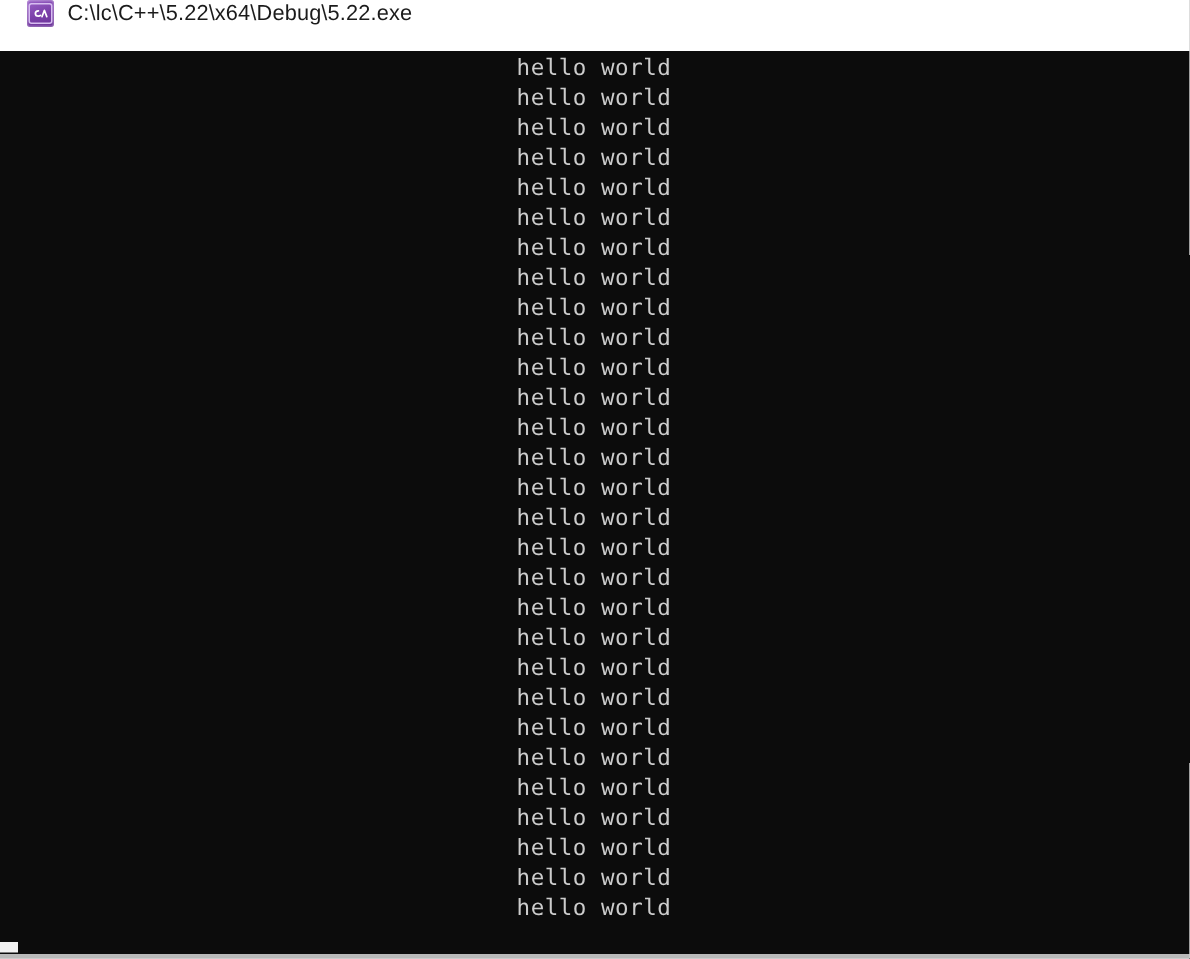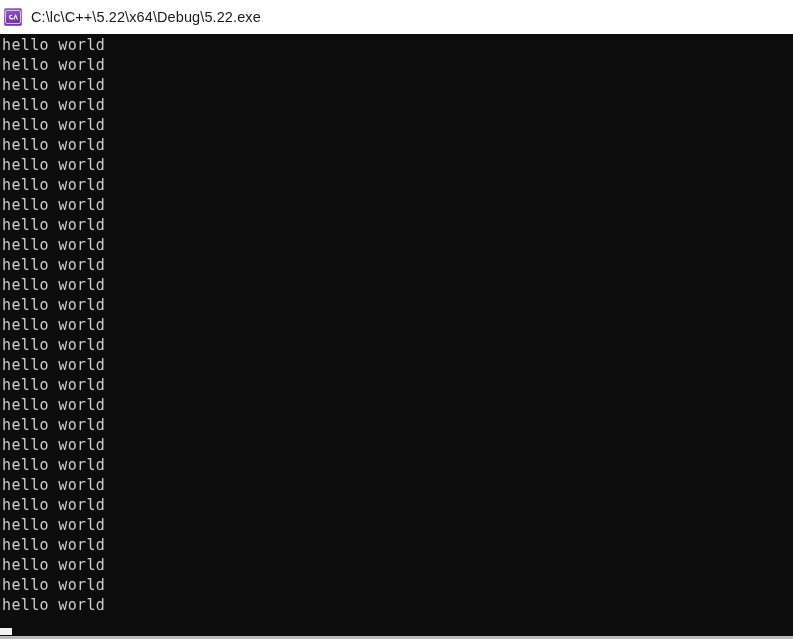--- a/index.html
+++ b/index.html
@@ -24,22 +24,22 @@
 
   
   #title-bar {
     position: absolute;
     left: 0;
     top: 0;
     width: 793px;
     height: 34px;
     background: #ffffff;
     display: flex;
-    align-items: center;
-    padding-left: 4px;
+    align-items: flex-start;
+    padding-left: 18px;
     box-sizing: border-box;
   }
 
   #app-icon {
     width: 18px;
     height: 18px;
     flex: 0 0 18px;
     border-radius: 2px;
     background: linear-gradient(160deg, #9b63c8 0%, #7a3fa8 55%, #6a3397 100%);
     position: relative;
@@ -85,20 +85,21 @@
     font-size: 15px;
     line-height: 20px;
     color: #cccccc;
     white-space: pre;
     letter-spacing: 0.35px;
   }
   .console-line {
     height: 20px;
     line-height: 20px;
     white-space: pre;
+    text-align: center;
   }
 
   
   #console-caret {
     position: absolute;
     left: 0px;
     top: 594px;
     width: 12px;
     height: 7px;
     background: #f2f2f2;

